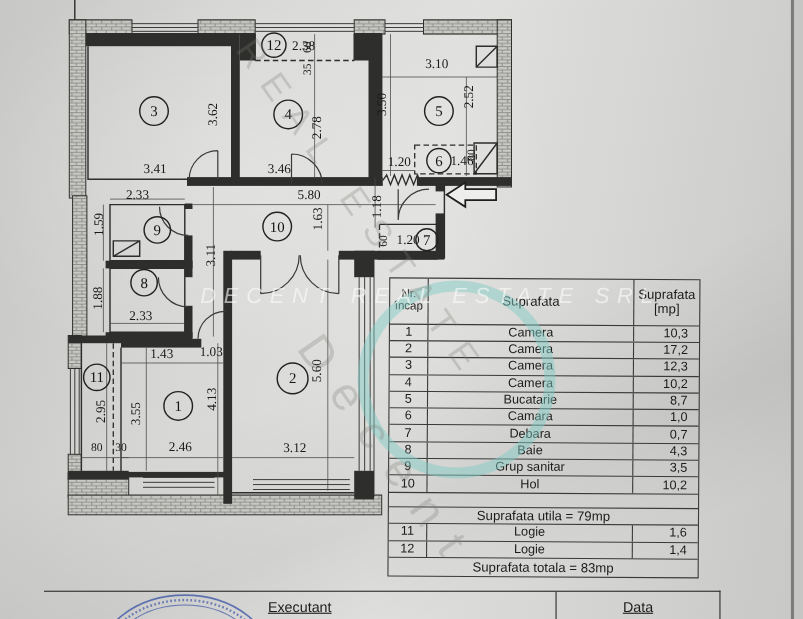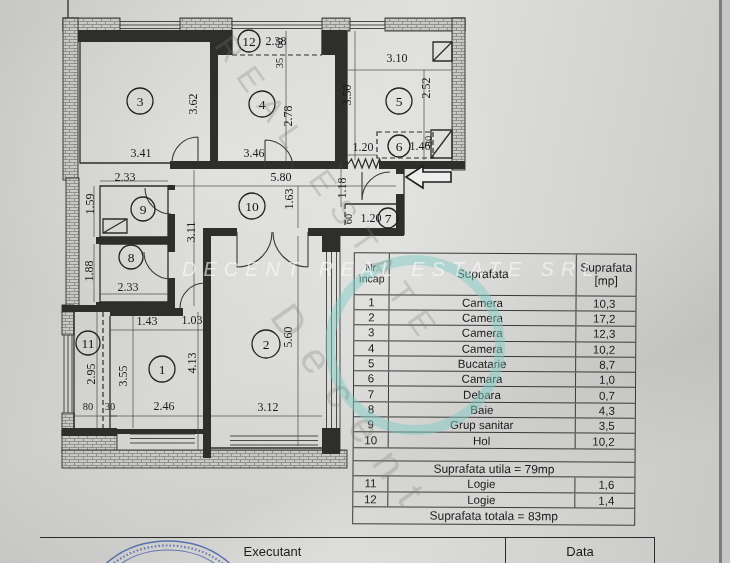--- a/index.html
+++ b/index.html
@@ -30,28 +30,28 @@
   
   .rtable{position:absolute;left:353px;top:253px;width:281px;z-index:10;
     border:1.4px solid #3a3a3a;color:#1b1b1b;transform:rotate(0.35deg);
     font-family:"Liberation Sans",sans-serif;}
   .thead{display:grid;grid-template-columns:35px 187px 59px;height:40.7px;border-bottom:1.3px solid #3a3a3a;}
   .th{display:flex;flex-direction:column;align-items:center;justify-content:center;line-height:1.1;font-size:12px;}
   .th.c1{font-size:10.5px;}
   .b-r{border-right:1.3px solid #3a3a3a;}
   .tr{display:grid;grid-template-columns:35px 187px 59px;height:14.3px;border-bottom:1.2px solid #3a3a3a;font-size:11.5px;}
   .td{display:flex;align-items:center;justify-content:center;overflow:hidden;}
-  .td.area{justify-content:flex-end;padding-right:20px;}
+  .td.area{justify-content:flex-end;padding-right:10px;}
   .gaprow{height:12.8px;border-bottom:1.2px solid #3a3a3a;}
   .merged{height:13.8px;border-bottom:1.2px solid #3a3a3a;display:flex;align-items:center;justify-content:center;font-size:12px;}
   .totalrow{height:15.8px;display:flex;align-items:center;justify-content:center;font-size:12px;}
   
   .footer{position:absolute;left:40px;top:537px;width:614px;height:26px;z-index:6;
     border-top:1.6px solid #2b2b2b;border-right:1.6px solid #2b2b2b;color:#1c1c1c;}
-  .fcell{position:absolute;top:0;height:26px;display:flex;align-items:center;justify-content:center;font-size:13px;}
+  .fcell{position:absolute;top:0;height:26px;display:flex;align-items:center;justify-content:center;font-size:13px;text-decoration:underline;}
   .f-exe{left:0;width:465px;}
   .f-data{left:465px;width:149px;border-left:1.6px solid #2b2b2b;box-sizing:border-box;}
   #stamp{z-index:7;}
   
   .wm{position:absolute;pointer-events:none;white-space:nowrap;}
   .wm-h{left:182px;top:258px;z-index:30;font-size:20px;letter-spacing:7px;color:rgba(252,252,250,0.62);font-style:italic;}
   .wm-d1{left:238px;top:28px;z-index:29;font-size:33px;letter-spacing:14px;color:rgba(122,122,120,0.28);
     transform:rotate(55deg);transform-origin:left top;}
   .wm-d2{left:300px;top:295px;z-index:29;font-size:42px;letter-spacing:20px;color:rgba(122,122,120,0.28);
     transform:rotate(55deg);transform-origin:left top;}

